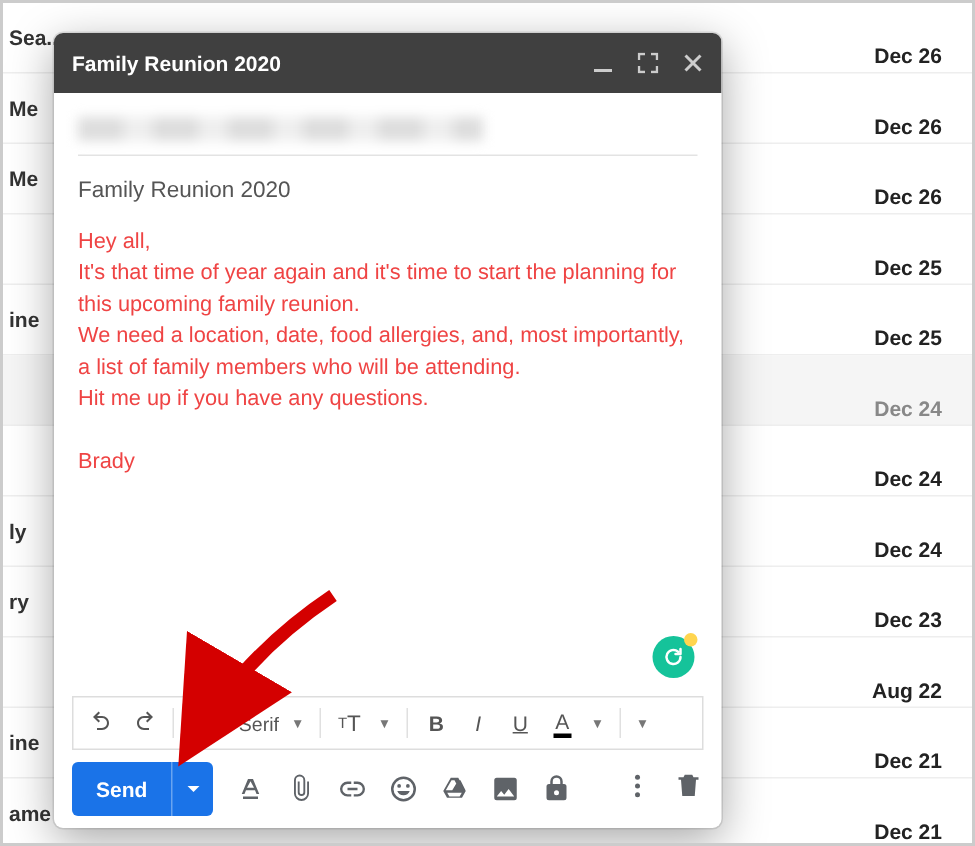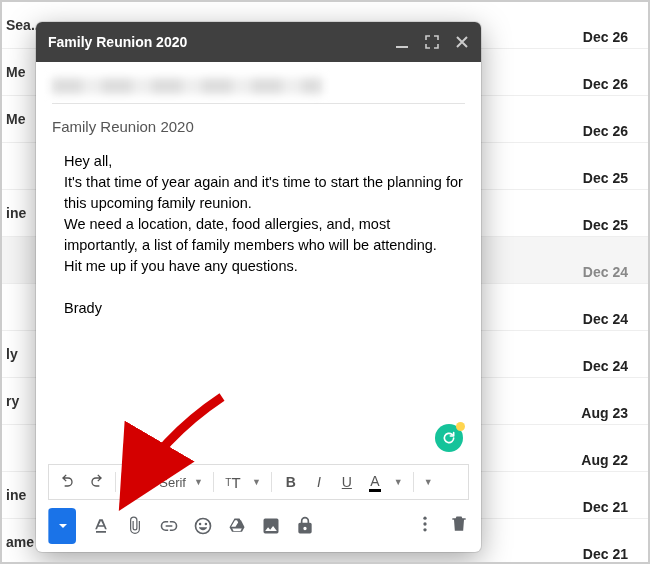--- a/index.html
+++ b/index.html
@@ -71,26 +71,25 @@
     background: repeating-linear-gradient(90deg,#ddd,#ddd 30px,#eee 30px,#eee 50px);
     filter: blur(4px);
   }
   .subject-line {
     font-size: 15px;
     color: #555;
     padding: 10px 0 4px 0;
   }
   .body-text {
     font-size: 14.5px;
-    color: #000000;
+    color: #ef4444;
     line-height: 1.45;
     padding-top: 12px;
     flex:1;
     white-space: pre-wrap;
-    margin-left: 12px;
   }
   .grammarly {
     position:absolute;
     right: 18px;
     bottom: 8px;
     width: 28px; height: 28px;
     border-radius: 50%;
     background: #15c39a;
     display:flex; align-items:center; justify-content:center;
   }
@@ -194,21 +193,21 @@
     <div class="inbox-row">
       <span class="inbox-sender"></span>
       <span class="inbox-date">Dec 24</span>
     </div>
     <div class="inbox-row">
       <span class="inbox-sender">ly</span>
       <span class="inbox-date">Dec 24</span>
     </div>
     <div class="inbox-row">
       <span class="inbox-sender">ry</span>
-      <span class="inbox-date">Aug 23</span>
+      <span class="inbox-date">Dec 23</span>
     </div>
     <div class="inbox-row">
       <span class="inbox-sender"></span>
       <span class="inbox-date">Aug 22</span>
     </div>
     <div class="inbox-row">
       <span class="inbox-sender">ine</span>
       <span class="inbox-date">Dec 21</span>
     </div>
     <div class="inbox-row">
@@ -291,20 +290,21 @@
     <div class="fmt-btn">
         <span style="border-bottom:3px solid #000;padding:0 1px;">A</span>
       </div>
     <span class="tri">▼</span>
     <div class="fmt-sep"></div>
     <span class="tri">▼</span>
   </div>
 
   <div class="send-row">
     <div class="send-btn">
+      <div class="send-main">Send</div>
       <div class="send-more">
         <svg viewBox="0 0 10 10">
             <path d="M1 3l4 4 4-4z"></path>
           </svg>
       </div>
     </div>
 
     <div class="action-icons">
       <div class="ic">
           <svg viewBox="0 0 24 24">

